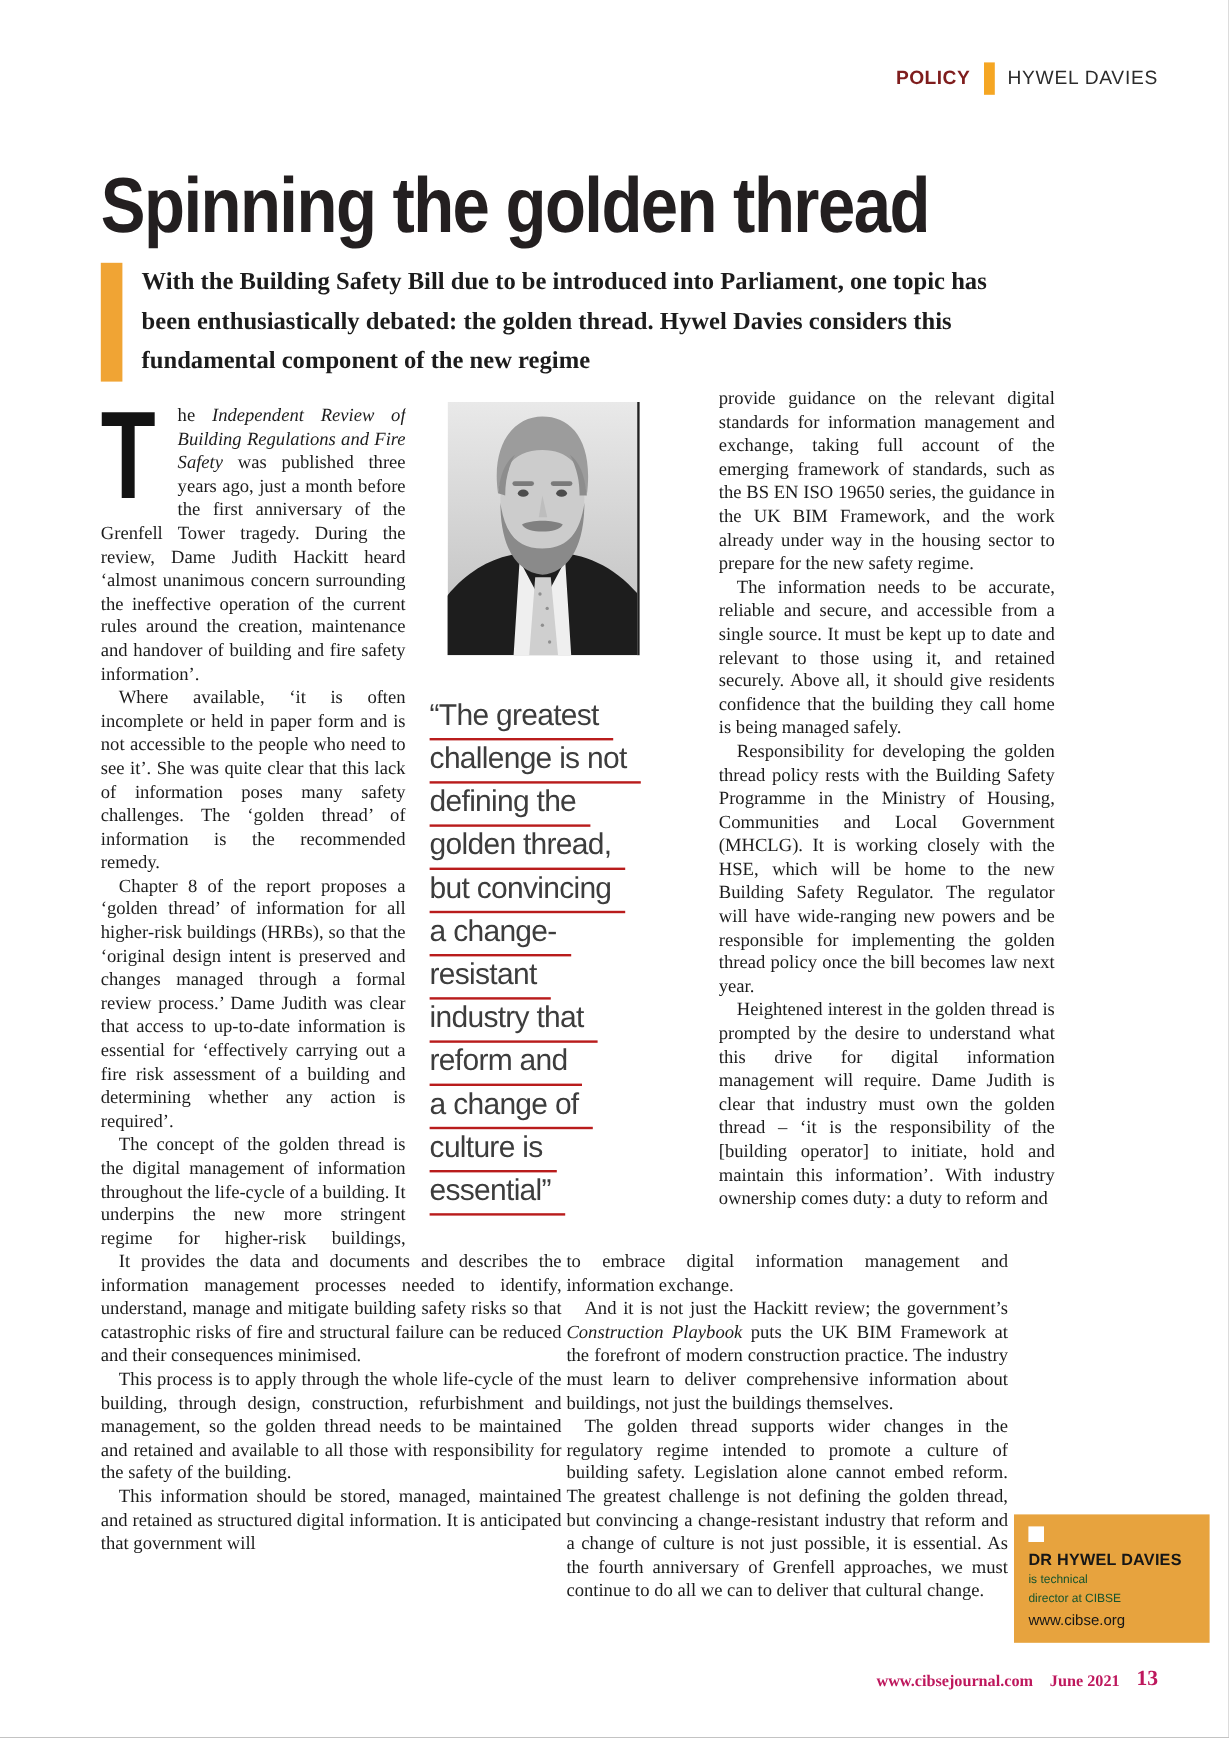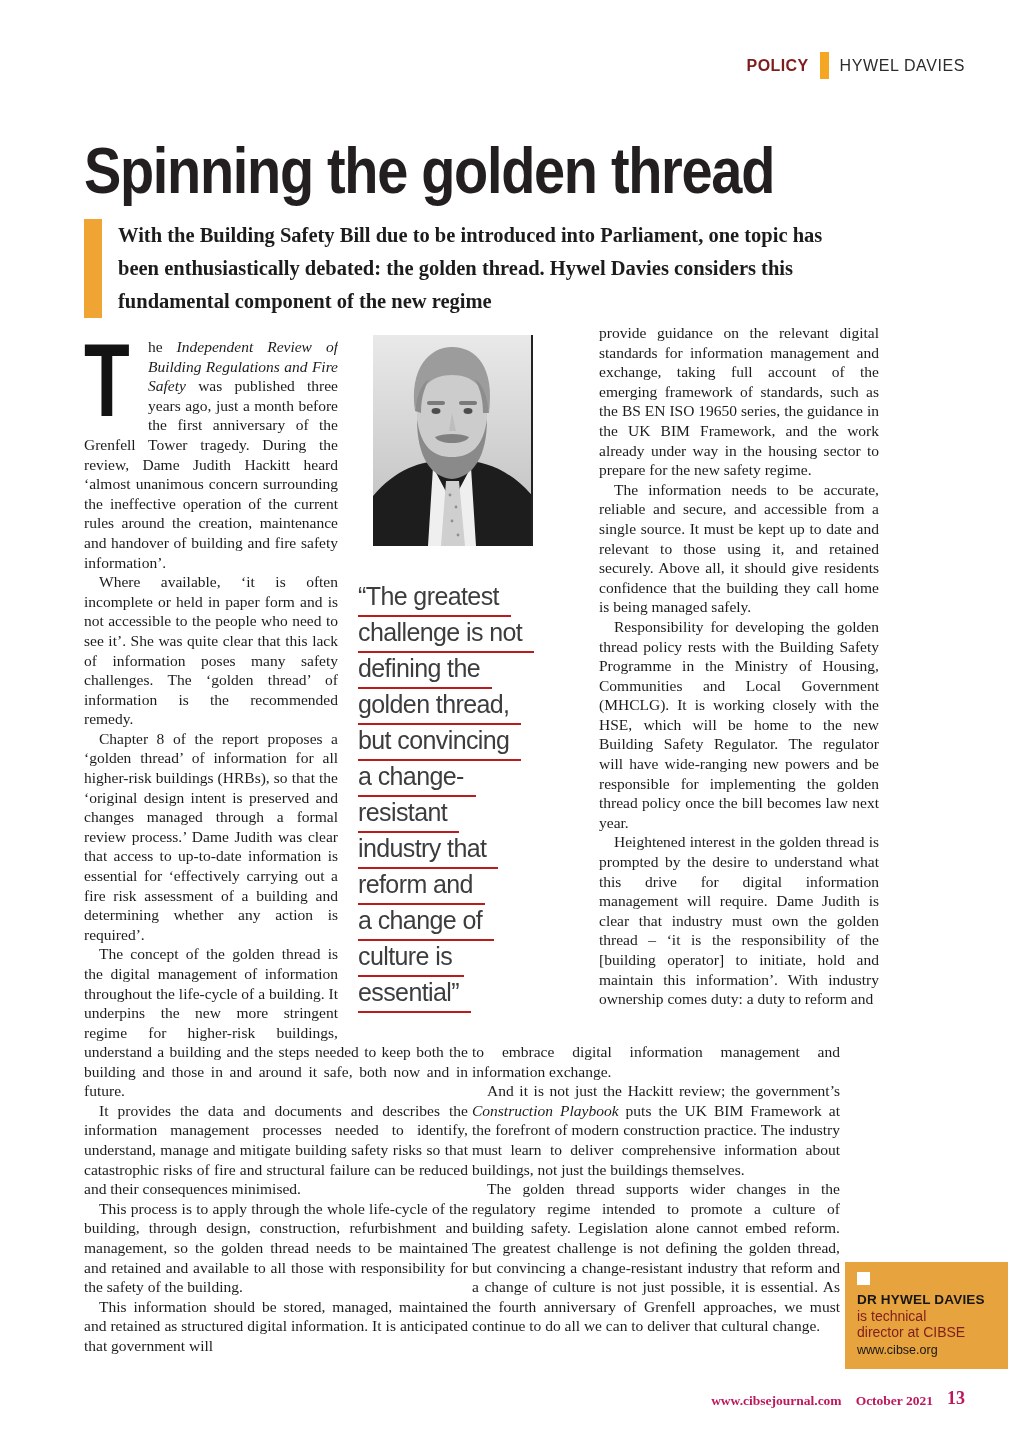--- a/index.html
+++ b/index.html
@@ -87,21 +87,21 @@
   
   .bio{
     position:absolute;left:845px;top:1262px;width:163px;
     background:#E7A33E;
     padding:10px 12px 12px 12px;
     box-sizing:border-box;
     font-family:"Liberation Sans", sans-serif;
   }
   .bio .sq{width:13px;height:13px;background:#ffffff;margin-bottom:7px;}
   .bio .name{font-weight:800;font-size:13.5px;color:#161616;letter-spacing:.2px;margin-bottom:2px;}
-  .bio .role{font-size:14px;line-height:15.5px;color:#7f1d1d;}
+  .bio .role{font-size:10px;line-height:15.5px;color:#14532d;}
   .bio .url{font-weight:400;font-size:12.5px;color:#161616;margin-top:3px;}
   
   .footer{
     position:absolute;top:1388px;right:59px;
     display:flex;align-items:flex-end;gap:14px;
     font-family:Liberation Serif, serif;
     font-weight:700;color:#be185d;
   }
   .footer .site{font-size:13.5px;}
   .footer .issue{font-size:13.5px;}
@@ -177,21 +177,20 @@
   <div class="pullquote"><span class="q-line">“The greatest</span><span class="q-line">challenge is not</span><span class="q-line">defining the</span><span class="q-line">golden thread,</span><span class="q-line">but convincing</span><span class="q-line">a change-</span><span class="q-line">resistant</span><span class="q-line">industry that</span><span class="q-line">reform and</span><span class="q-line">a change of</span><span class="q-line">culture is</span><span class="q-line">essential”</span></div>
 
   <div class="col col-right">
     <p>provide guidance on the relevant digital standards for information management and exchange, taking full account of the emerging framework of standards, such as the BS EN ISO 19650 series, the guidance in the UK BIM Framework, and the work already under way in the housing sector to prepare for the new safety regime.</p>
     <p class="ind">The information needs to be accurate, reliable and secure, and accessible from a single source. It must be kept up to date and relevant to those using it, and retained securely. Above all, it should give residents confidence that the building they call home is being managed safely.</p>
     <p class="ind">Responsibility for developing the golden thread policy rests with the Building Safety Programme in the Ministry of Housing, Communities and Local Government (MHCLG). It is working closely with the HSE, which will be home to the new Building Safety Regulator. The regulator will have wide-ranging new powers and be responsible for implementing the golden thread policy once the bill becomes law next year.</p>
     <p class="ind">Heightened interest in the golden thread is prompted by the desire to understand what this drive for digital information management will require. Dame Judith is clear that industry must own the golden thread – ‘it is the responsibility of the [building operator] to initiate, hold and maintain this information’. With industry ownership comes duty: a duty to reform and</p>
   </div>
 
   <div class="col wide-left">
-    <p>understand a building and the steps needed to keep both the building and those in and around it safe, both now and in future.</p>
     <p class="ind">It provides the data and documents and describes the information management processes needed to identify, understand, manage and mitigate building safety risks so that catastrophic risks of fire and structural failure can be reduced and their consequences minimised.</p>
     <p class="ind">This process is to apply through the whole life-cycle of the building, through design, construction, refurbishment and management, so the golden thread needs to be maintained and retained and available to all those with responsibility for the safety of the building.</p>
     <p class="ind">This information should be stored, managed, maintained and retained as structured digital information. It is anticipated that government will</p>
   </div>
 
   <div class="col wide-right">
     <p>to embrace digital information management and information exchange.</p>
     <p class="ind"><span>And it is not just the Hackitt review; the government’s </span><span class="it">Construction Playbook</span><span> puts the UK BIM Framework at the forefront of modern construction practice. The industry must learn to deliver comprehensive information about buildings, not just the buildings themselves.</span></p>
     <p class="ind">The golden thread supports wider changes in the regulatory regime intended to promote a culture of building safety. Legislation alone cannot embed reform. The greatest challenge is not defining the golden thread, but convincing a change-resistant industry that reform and a change of culture is not just possible, it is essential. As the fourth anniversary of Grenfell approaches, we must continue to do all we can to deliver that cultural change.</p>
   </div>
@@ -199,17 +198,17 @@
   <div class="bio">
     <div class="sq"></div>
     <div class="name">DR HYWEL DAVIES</div>
     <div class="role">is technical</div>
     <div class="role">director at CIBSE</div>
     <div class="url">www.cibse.org</div>
   </div>
 
   <div class="footer">
     <span class="site">www.cibsejournal.com</span>
-    <span class="issue">October 2021</span>
+    <span class="issue">June 2021</span>
     <span class="pageno">13</span>
   </div>
 
 </div>
 
 </body></html>

